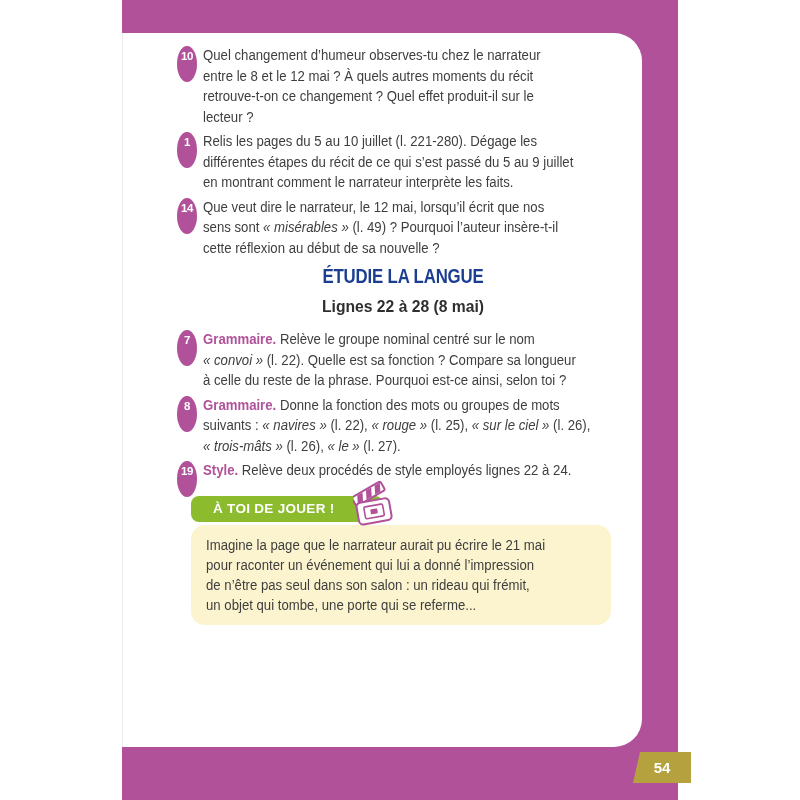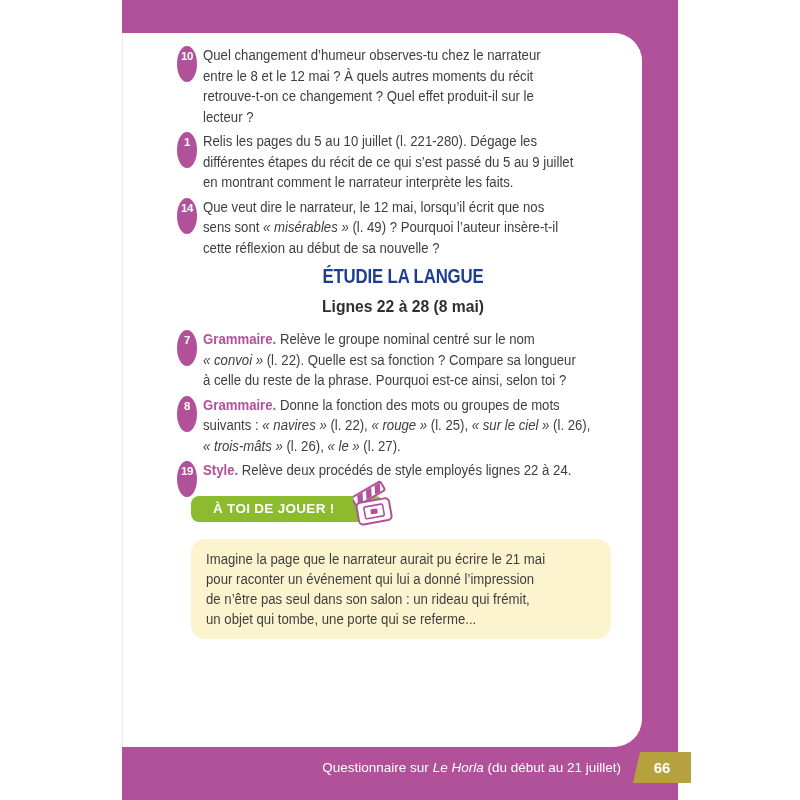--- a/index.html
+++ b/index.html
@@ -43,21 +43,21 @@
     font-size:16.5px;line-height:21px;font-weight:bold;
     transform:scaleX(0.95);transform-origin:50% 50%;
   }
   .activity{margin:15px 0 0 68px;width:430px;position:relative;}
   .banner{
     position:relative;display:inline-block;background:var(--green);color:#fff;
     font-weight:bold;font-size:13.5px;line-height:26px;height:26px;
     padding:0 48px 0 22px;border-radius:8px;letter-spacing:0.3px;
   }
   .banner .clap{position:absolute;right:-16px;top:-16px;}
-  .ybox{background:var(--yellow);border-radius:14px;padding:10px 15px;margin-top:17px;width:390px;}
+  .ybox{background:var(--yellow);border-radius:14px;padding:10px 15px;margin-top:3px;width:390px;}
   .ybox p{
     margin:0;font-size:15.5px;line-height:20px;color:var(--text);
     white-space:nowrap;transform:scaleX(0.85);transform-origin:0 0;
   }
   .footer{position:absolute;left:122px;top:748px;width:556px;height:52px;}
   .ftext{position:absolute;right:57px;top:12px;color:#fff;font-size:13.5px;white-space:nowrap;}
   .goldtab{
     position:absolute;right:-13px;top:4px;width:58px;height:31px;background:var(--gold);
     clip-path:polygon(7px 0,100% 0,100% 100%,0 100%);
     color:#fff;font-weight:bold;font-size:15px;text-align:center;line-height:31px;
@@ -119,17 +119,16 @@
         </g>
       </svg>
     </div>
     <div class="ybox">
       <p id="activity-text"><span>Imagine la page que le narrateur aurait pu écrire le 21 mai</span><br><span>pour raconter un événement qui lui a donné l’impression</span><br><span>de n’être pas seul dans son salon : un rideau qui frémit,</span><br><span>un objet qui tombe, une porte qui se referme...</span></p>
     </div>
   </div>
 </div>
 
 <div class="footer">
-  <span id="footer-text" class="ftext"><span>Questionnaire sur </span><span class="it">Le Horla</span><span> (du début au 21 juillet)</span></span>
   <div class="goldtab">
-    <span>66</span>
+    <span>54</span>
   </div>
 </div>
 
 </body></html>

